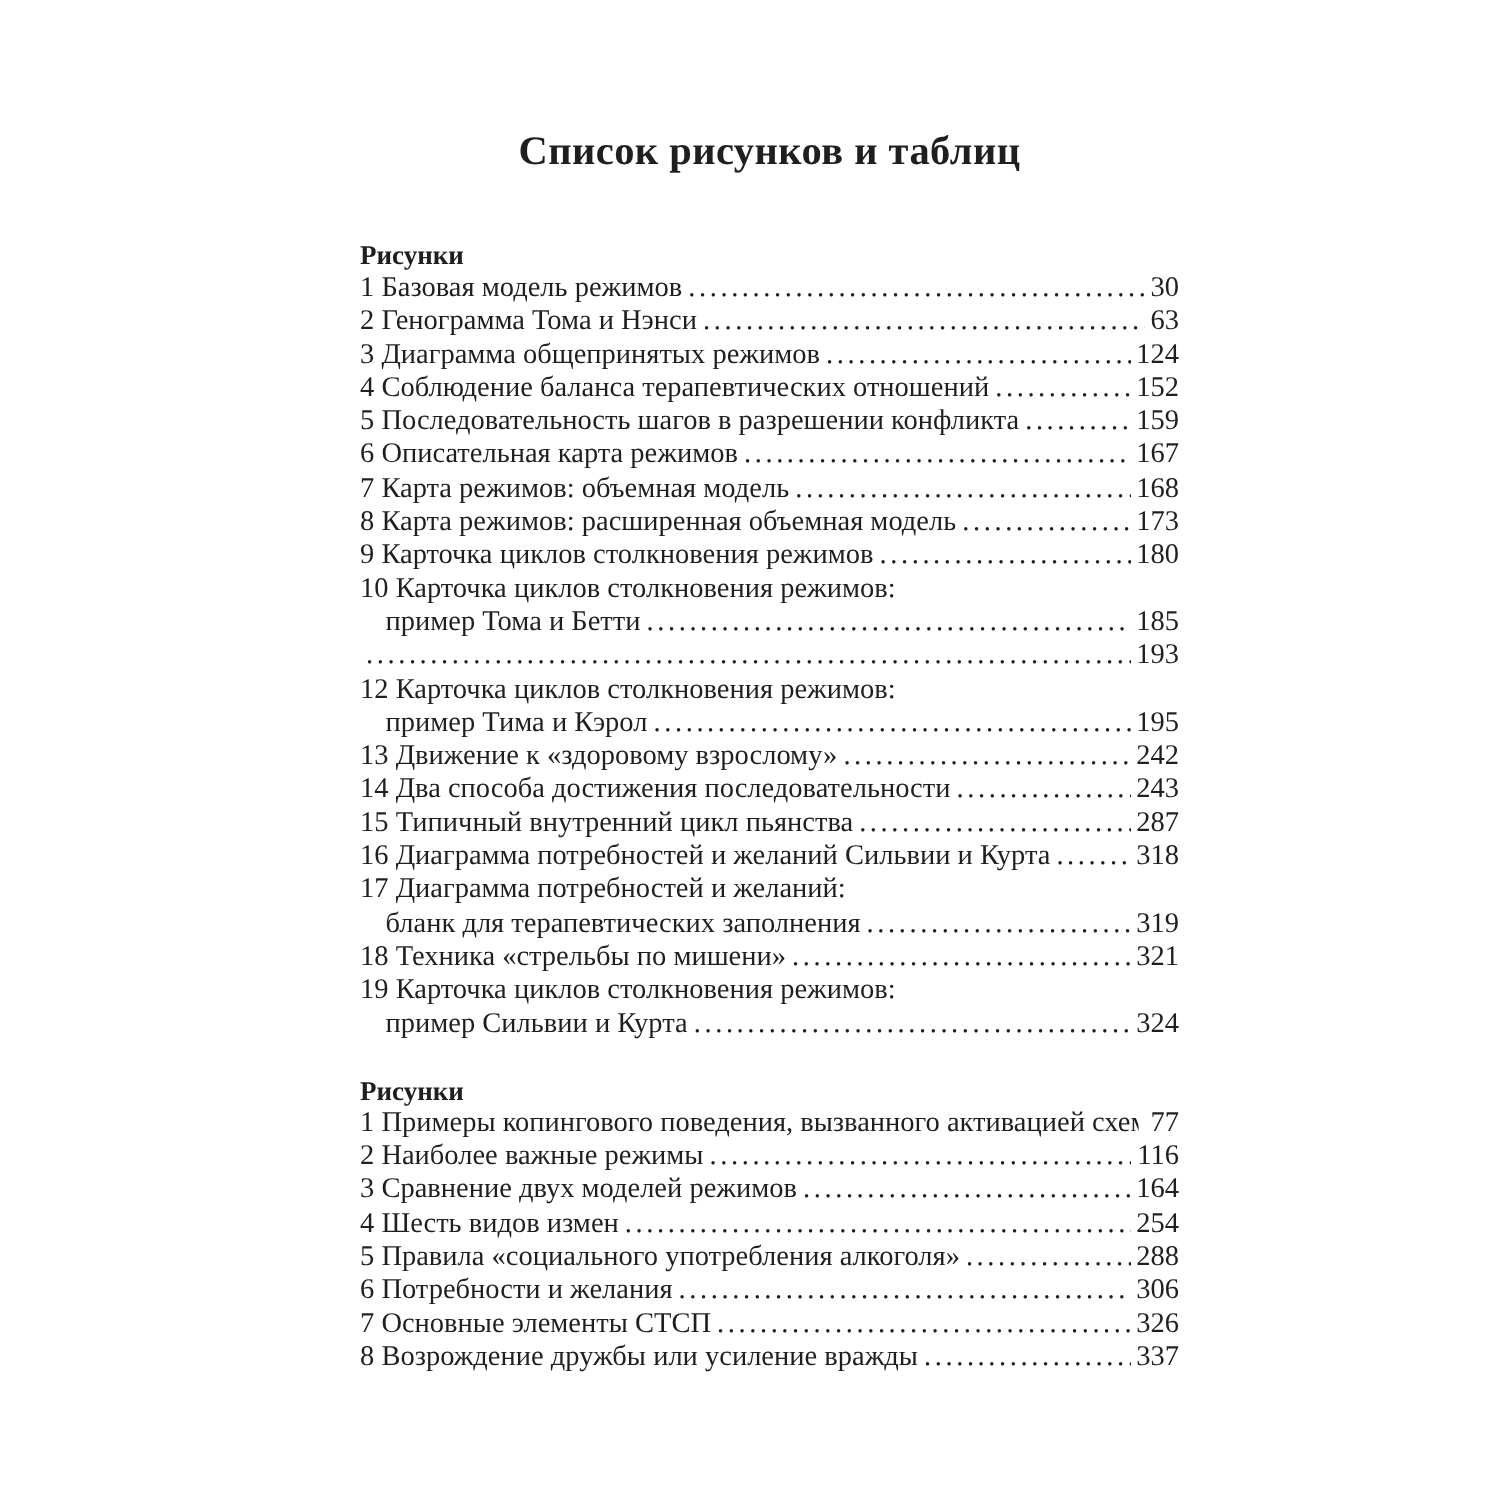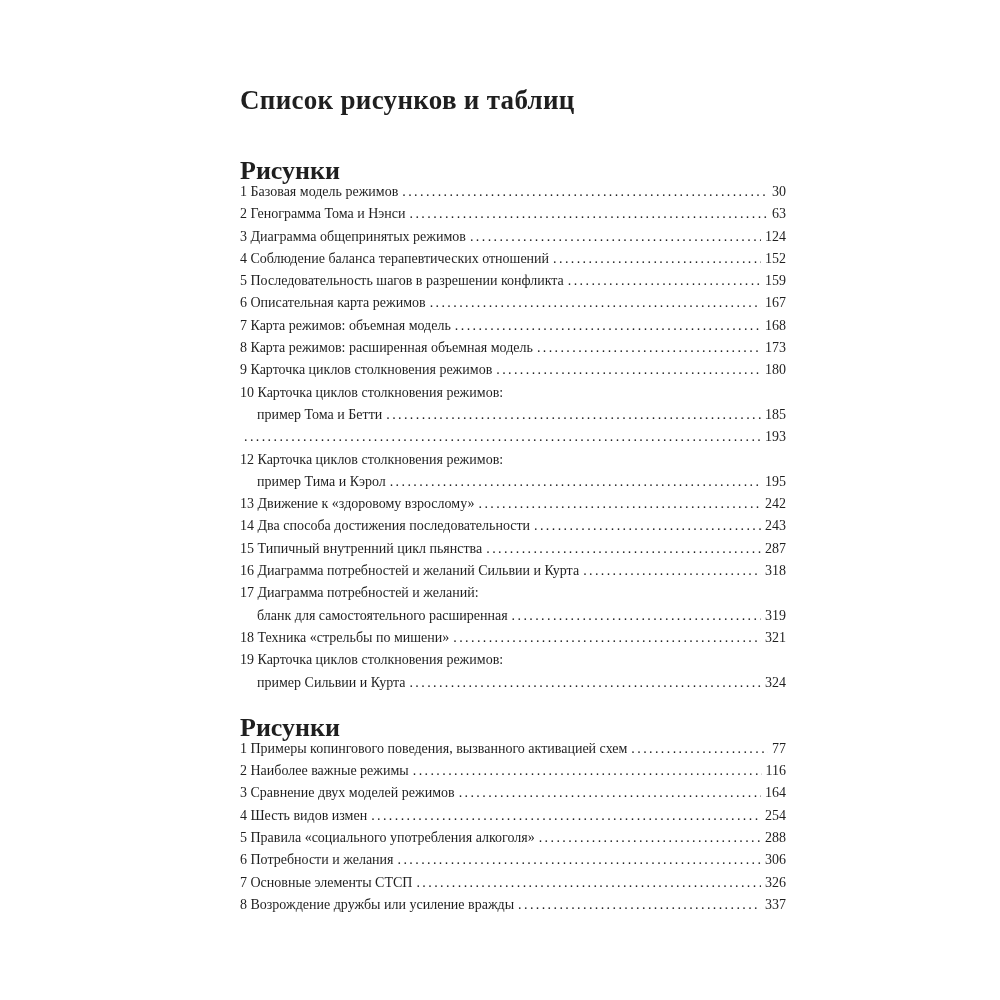--- a/index.html
+++ b/index.html
@@ -20,32 +20,33 @@
     position: absolute;
     left: 240px;
     top: 0;
     width: 546px;
   }
   .page-title {
     margin: 86px 0 0 0;
     font-size: 27px;
     line-height: 28px;
     font-weight: 700;
+    text-align: center;
     letter-spacing: 0.3px;
   }
   .section-heading {
-    font-size: 26px;
+    font-size: 18px;
     line-height: 21px;
     font-weight: 700;
     margin: 0;
   }
   .figures-heading { margin-top: 46px; }
   .tables-heading  { margin-top: 23px; }
   .toc-list {
-    font-size: 14px;
+    font-size: 19px;
   }
   .toc-row {
     display: flex;
     align-items: baseline;
     line-height: 22.3px;
     height: 22.3px;
   }
   .toc-row.cont .toc-label {
     padding-left: 17px;
     text-align: right;
@@ -163,21 +164,21 @@
           </div>
           <div class="toc-row">
             <span class="toc-label">16 Диаграмма потребностей и желаний Сильвии и Курта</span>
             <span class="toc-leader">................................................................................................................................................................</span>
             <span class="toc-page">318</span>
           </div>
           <div class="toc-row">
             <span class="toc-label">17 Диаграмма потребностей и желаний:</span>
           </div>
           <div class="toc-row cont">
-            <span class="toc-label">бланк для самостоятельного расширенная</span>
+            <span class="toc-label">бланк для терапевтических заполнения</span>
             <span class="toc-leader">................................................................................................................................................................</span>
             <span class="toc-page">319</span>
           </div>
           <div class="toc-row">
             <span class="toc-label">18 Техника «стрельбы по мишени»</span>
             <span class="toc-leader">................................................................................................................................................................</span>
             <span class="toc-page">321</span>
           </div>
           <div class="toc-row">
             <span class="toc-label">19 Карточка циклов столкновения режимов:</span>

